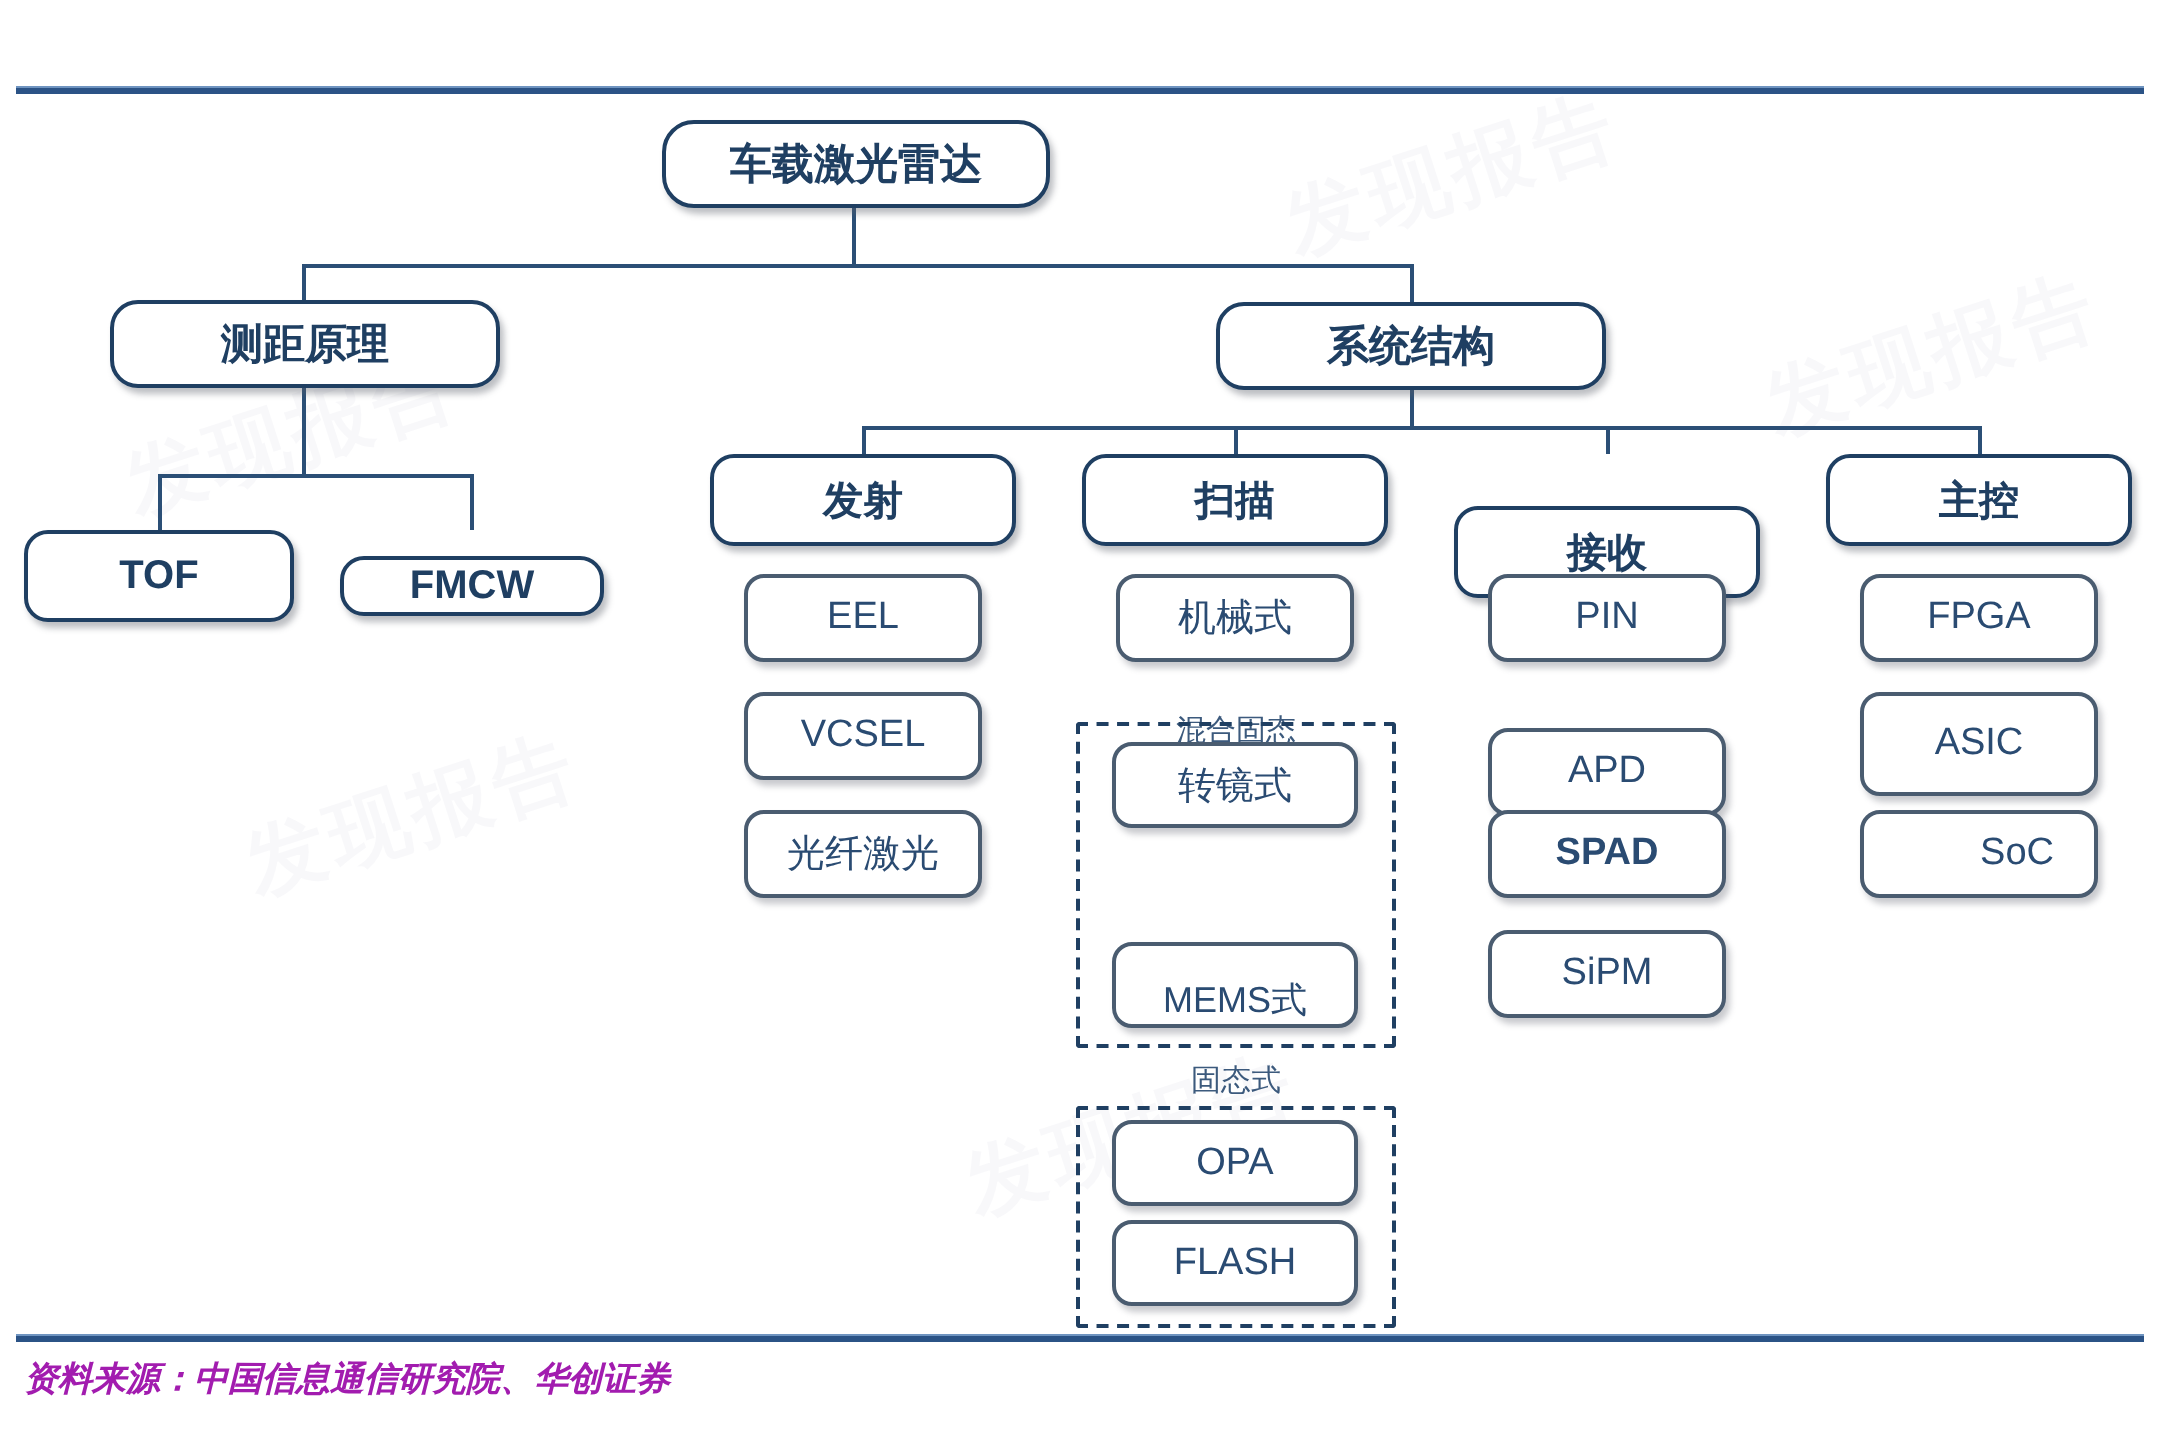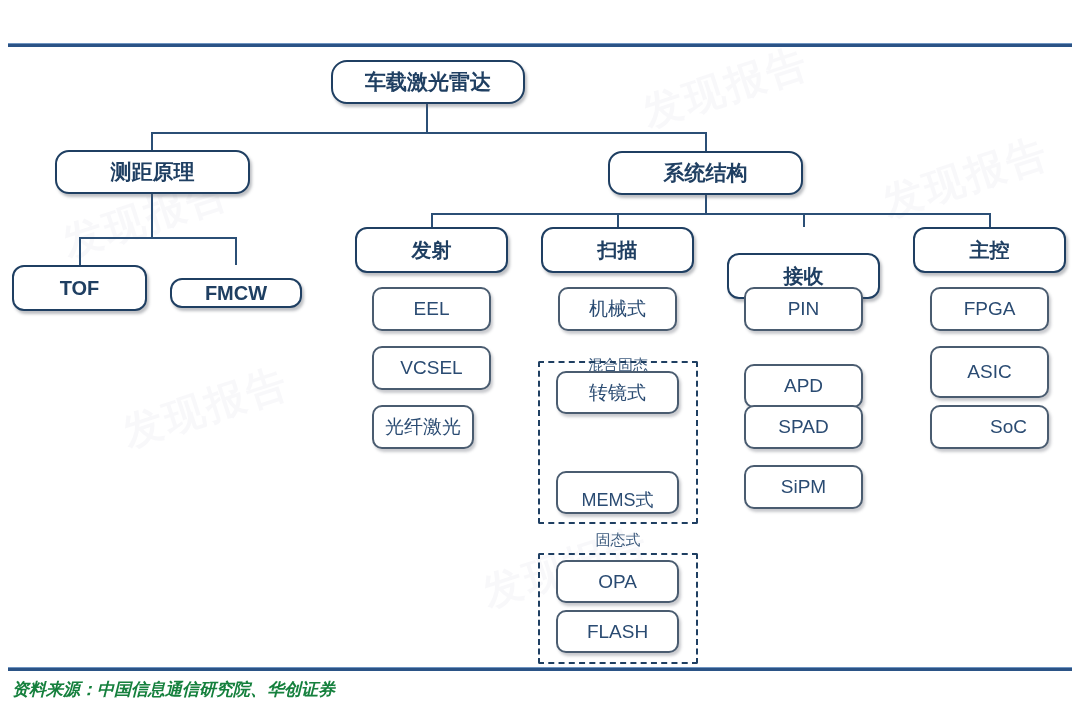--- a/index.html
+++ b/index.html
@@ -59,21 +59,21 @@
     border-top: 1px solid #6f94c0;
   }
   .source {
     position: absolute;
     left: 12px;
     top: 678px;
     font-family: Liberation Sans, sans-serif;
     font-style: italic;
     font-size: 17px;
     font-weight: bold;
-    color: #15803d;
+    color: #a21caf;
     white-space: nowrap;
   }
   
   .node {
     position: absolute;
     box-sizing: border-box;
     display: flex;
     align-items: center;
     justify-content: center;
     background: #ffffff;
@@ -199,21 +199,21 @@
   <div class="node level2" style="left:913px; top:227px; width:153px; height:46px;">
     <span>主控</span>
   </div>
 
   <div class="node leaf" style="left:372px; top:287px; width:119px; height:44px;">
     <span>EEL</span>
   </div>
   <div class="node leaf" style="left:372px; top:346px; width:119px; height:44px;">
     <span>VCSEL</span>
   </div>
-  <div class="node leaf" style="left:372px; top:405px; width:102px; height:44px;">
+  <div class="node leaf" style="left:372px; top:405px; width:119px; height:44px;">
     <span>光纤激光</span>
   </div>
 
   <div class="node leaf" style="left:558px; top:287px; width:119px; height:44px;">
     <span>机械式</span>
   </div>
 
   <div class="group-label" style="left:538px; top:356px; width:160px;">混合固态</div>
   <div class="group-box" style="left:538px; top:361px; width:160px; height:163px;"></div>
   <div class="node leaf" style="left:556px; top:371px; width:123px; height:43px;">
@@ -231,21 +231,21 @@
   <div class="node leaf" style="left:556px; top:610px; width:123px; height:43px;">
     <span>FLASH</span>
   </div>
 
   <div class="node leaf" style="left:744px; top:287px; width:119px; height:44px;">
     <span>PIN</span>
   </div>
   <div class="node leaf" style="left:744px; top:346px; width:119px; height:44px;margin-top:18px;">
     <span>APD</span>
   </div>
-  <div class="node leaf" style="left:744px; top:405px; width:119px; height:44px;">
+  <div class="node leaf" style="left:744px; top:405px; width:119px; height:44px;font-weight:bold;">
     <span>SPAD</span>
   </div>
   <div class="node leaf" style="left:744px; top:465px; width:119px; height:44px;">
     <span>SiPM</span>
   </div>
 
   <div class="node leaf" style="left:930px; top:287px; width:119px; height:44px;">
     <span>FPGA</span>
   </div>
   <div class="node leaf" style="left:930px; top:346px; width:119px; height:52px;">

